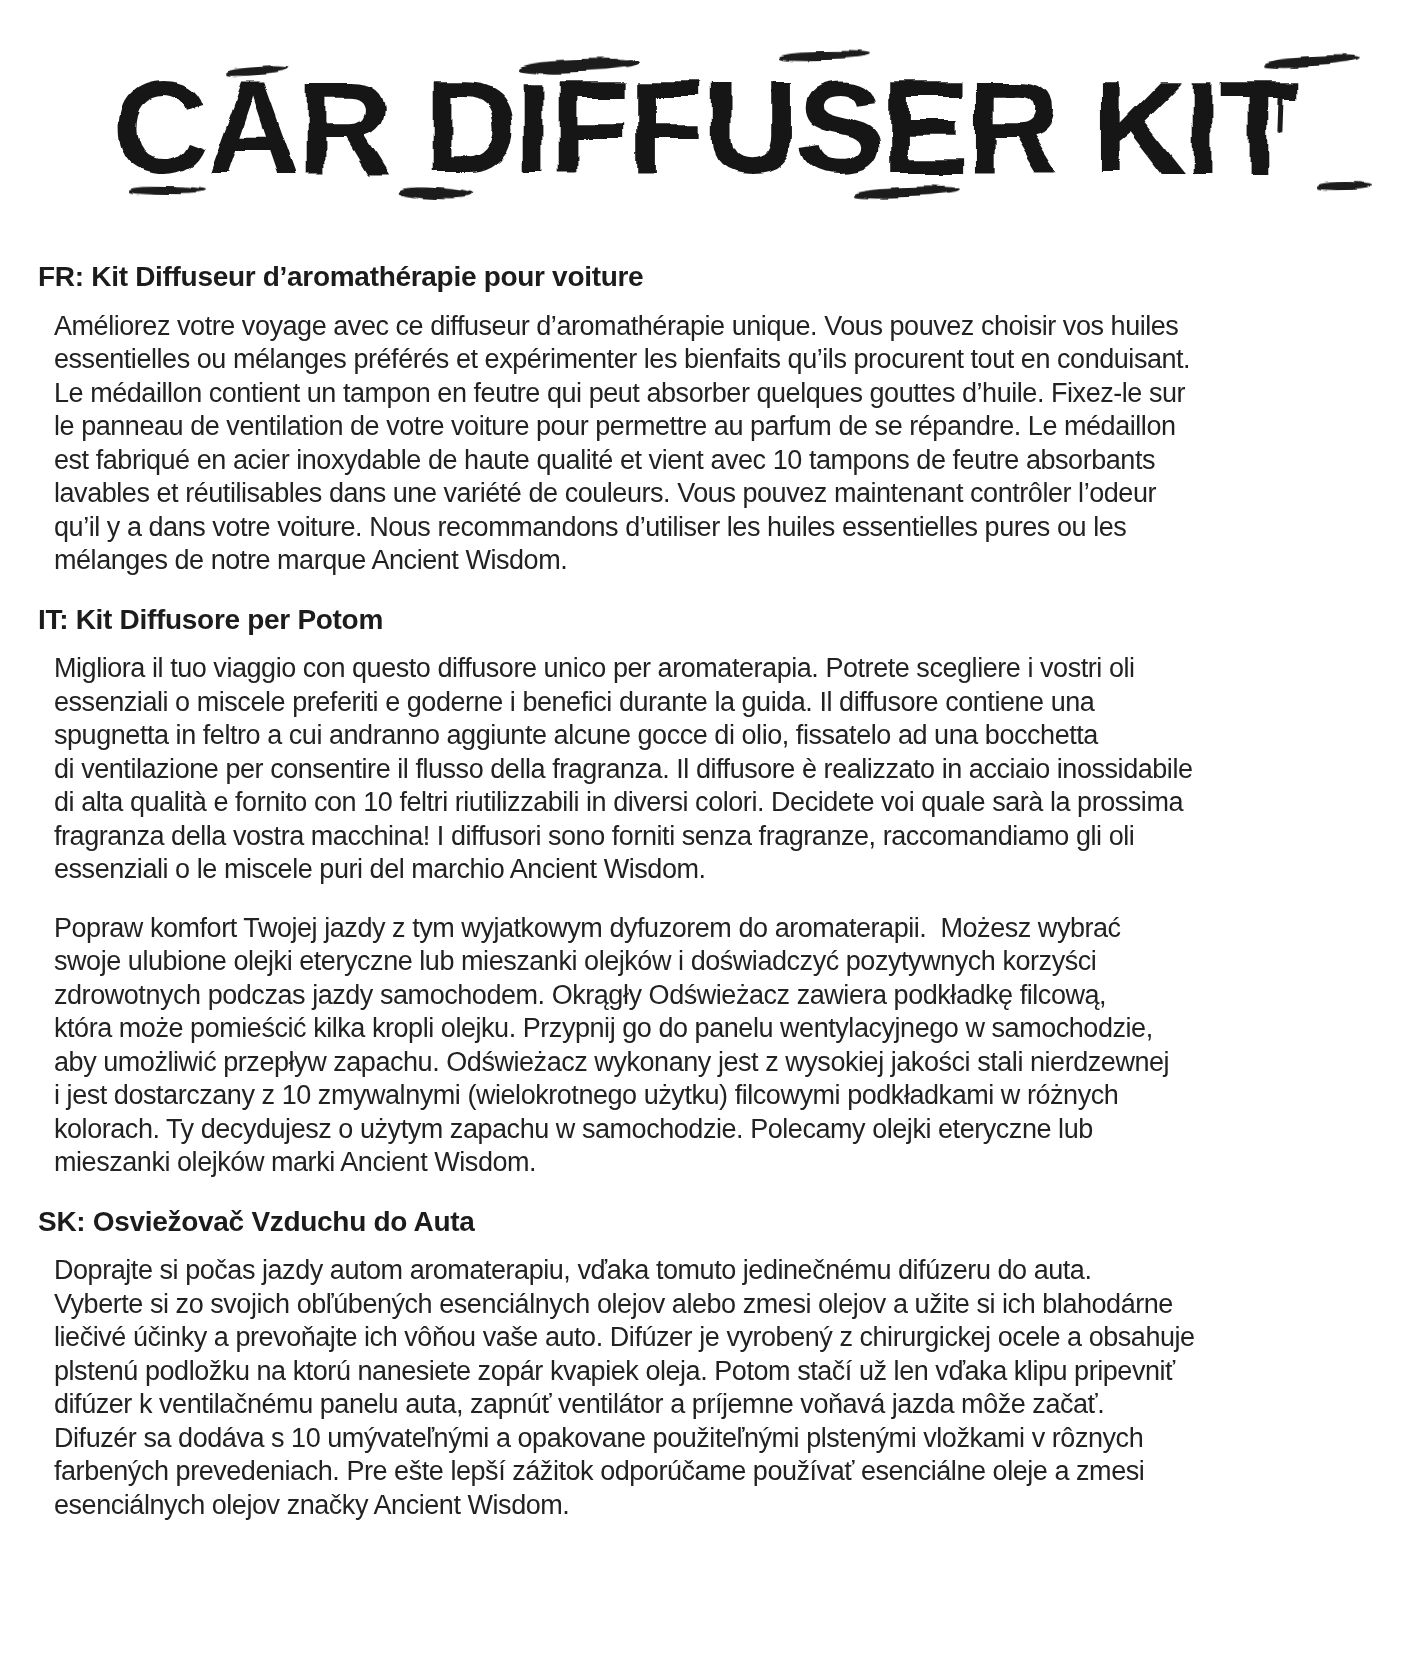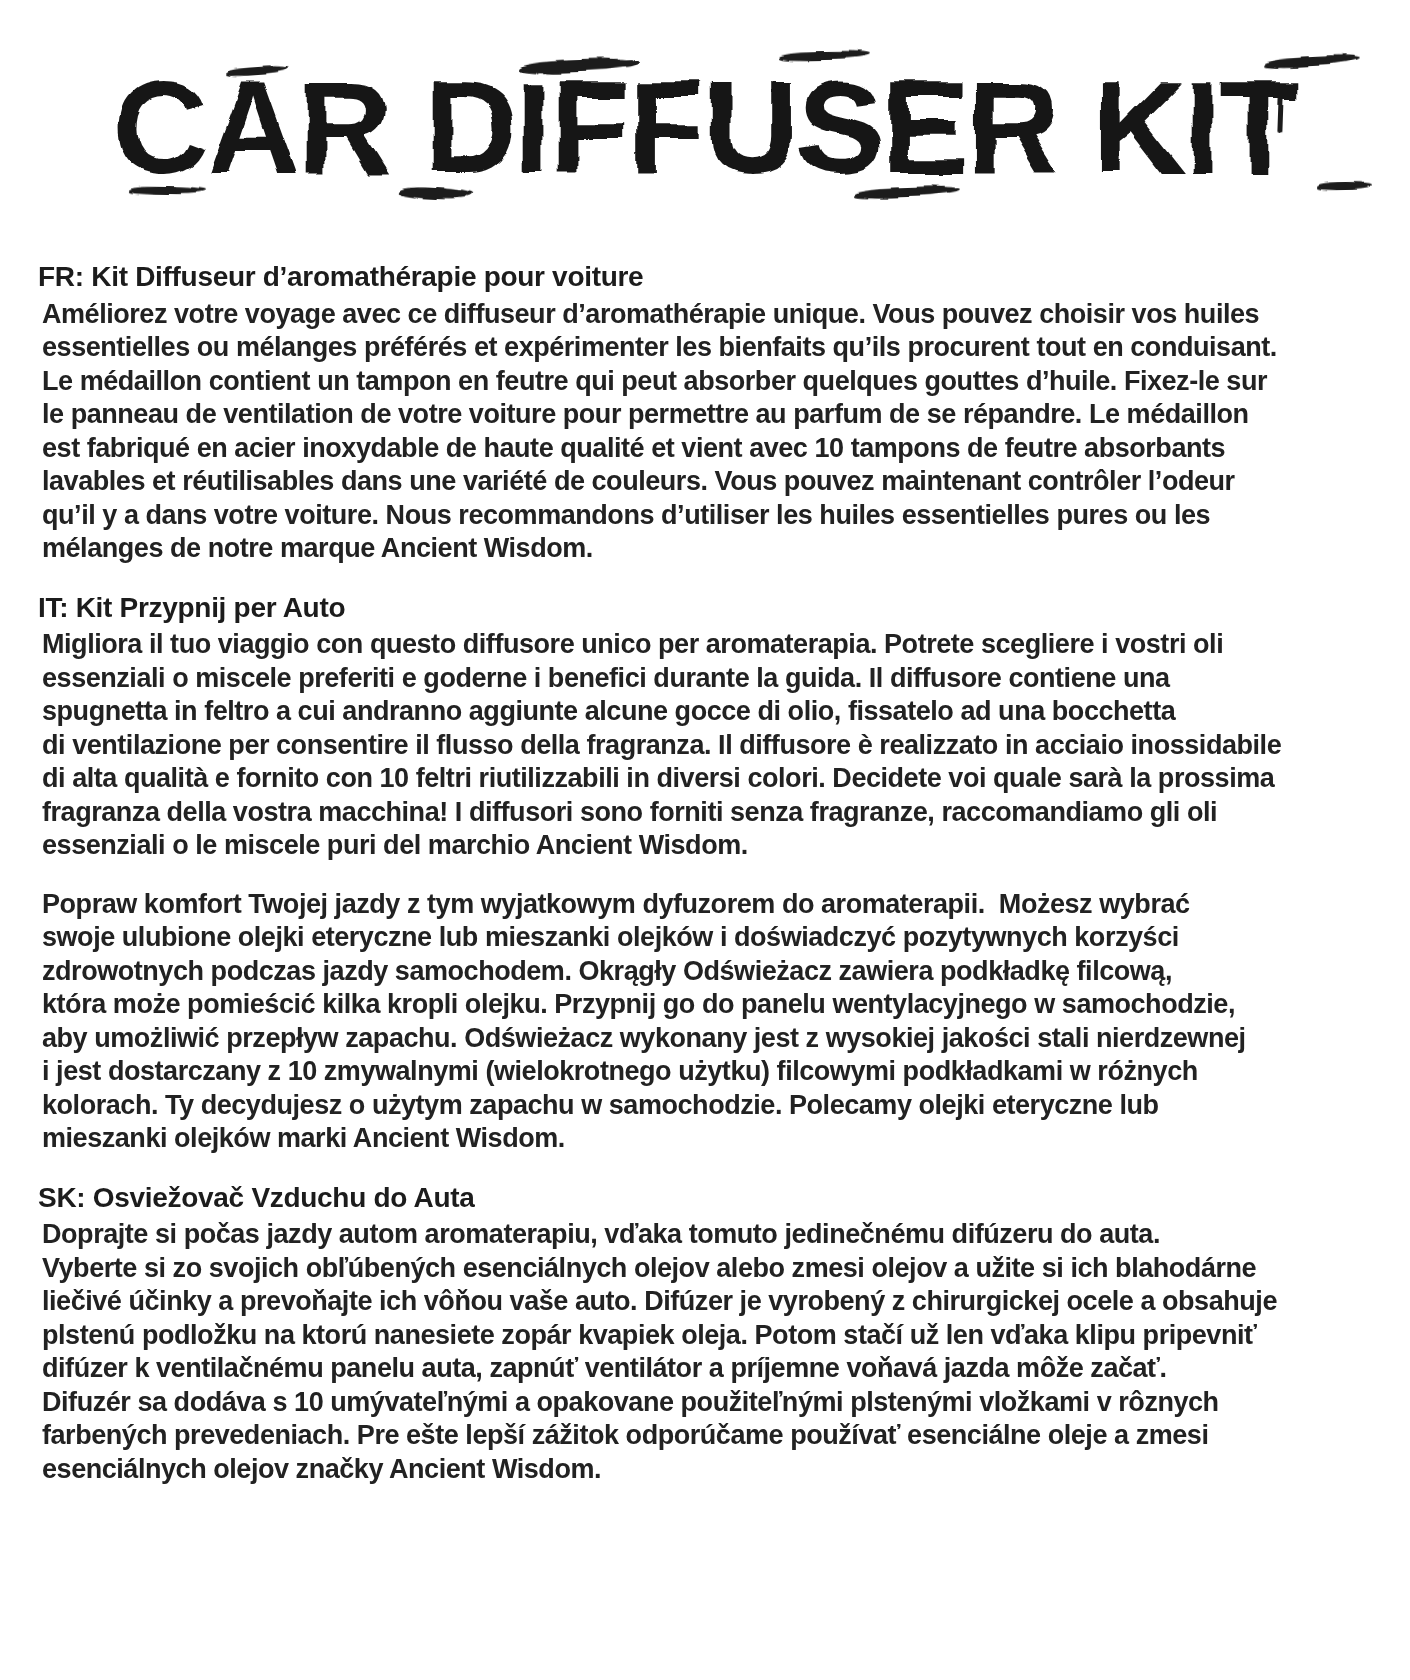--- a/index.html
+++ b/index.html
@@ -68,23 +68,23 @@
   .section h2 {
     margin: 0;
     font-size: 28px;
     font-weight: bold;
     line-height: 33.5px;
     letter-spacing: -0.3px;
     color: #1c1c1c;
     white-space: pre;
   }
   .section p {
-    margin: 4px;
+    margin: 16px;
     font-size: 27px;
-    font-weight: bold;
+    font-weight: normal;
     line-height: 33.5px;
     letter-spacing: -0.45px;
     color: #222222;
     white-space: pre;
   }
   .svg-defs { position: absolute; width: 0; height: 0; }
 </style>
 </head>
 <body>
 
@@ -120,21 +120,21 @@
 essentielles ou mélanges préférés et expérimenter les bienfaits qu’ils procurent tout en conduisant.
 Le médaillon contient un tampon en feutre qui peut absorber quelques gouttes d’huile. Fixez-le sur
 le panneau de ventilation de votre voiture pour permettre au parfum de se répandre. Le médaillon
 est fabriqué en acier inoxydable de haute qualité et vient avec 10 tampons de feutre absorbants
 lavables et réutilisables dans une variété de couleurs. Vous pouvez maintenant contrôler l’odeur
 qu’il y a dans votre voiture. Nous recommandons d’utiliser les huiles essentielles pures ou les
 mélanges de notre marque Ancient Wisdom.</p>
     </div>
 
     <div class="section">
-      <h2>IT: Kit Przypnij per Auto</h2>
+      <h2>IT: Kit Diffusore per Potom</h2>
       <p>Migliora il tuo viaggio con questo diffusore unico per aromaterapia. Potrete scegliere i vostri oli
 essenziali o miscele preferiti e goderne i benefici durante la guida. Il diffusore contiene una
 spugnetta in feltro a cui andranno aggiunte alcune gocce di olio, fissatelo ad una bocchetta
 di ventilazione per consentire il flusso della fragranza. Il diffusore è realizzato in acciaio inossidabile
 di alta qualità e fornito con 10 feltri riutilizzabili in diversi colori. Decidete voi quale sarà la prossima
 fragranza della vostra macchina! I diffusori sono forniti senza fragranze, raccomandiamo gli oli
 essenziali o le miscele puri del marchio Ancient Wisdom.</p>
     </div>
 
     <div class="section">

